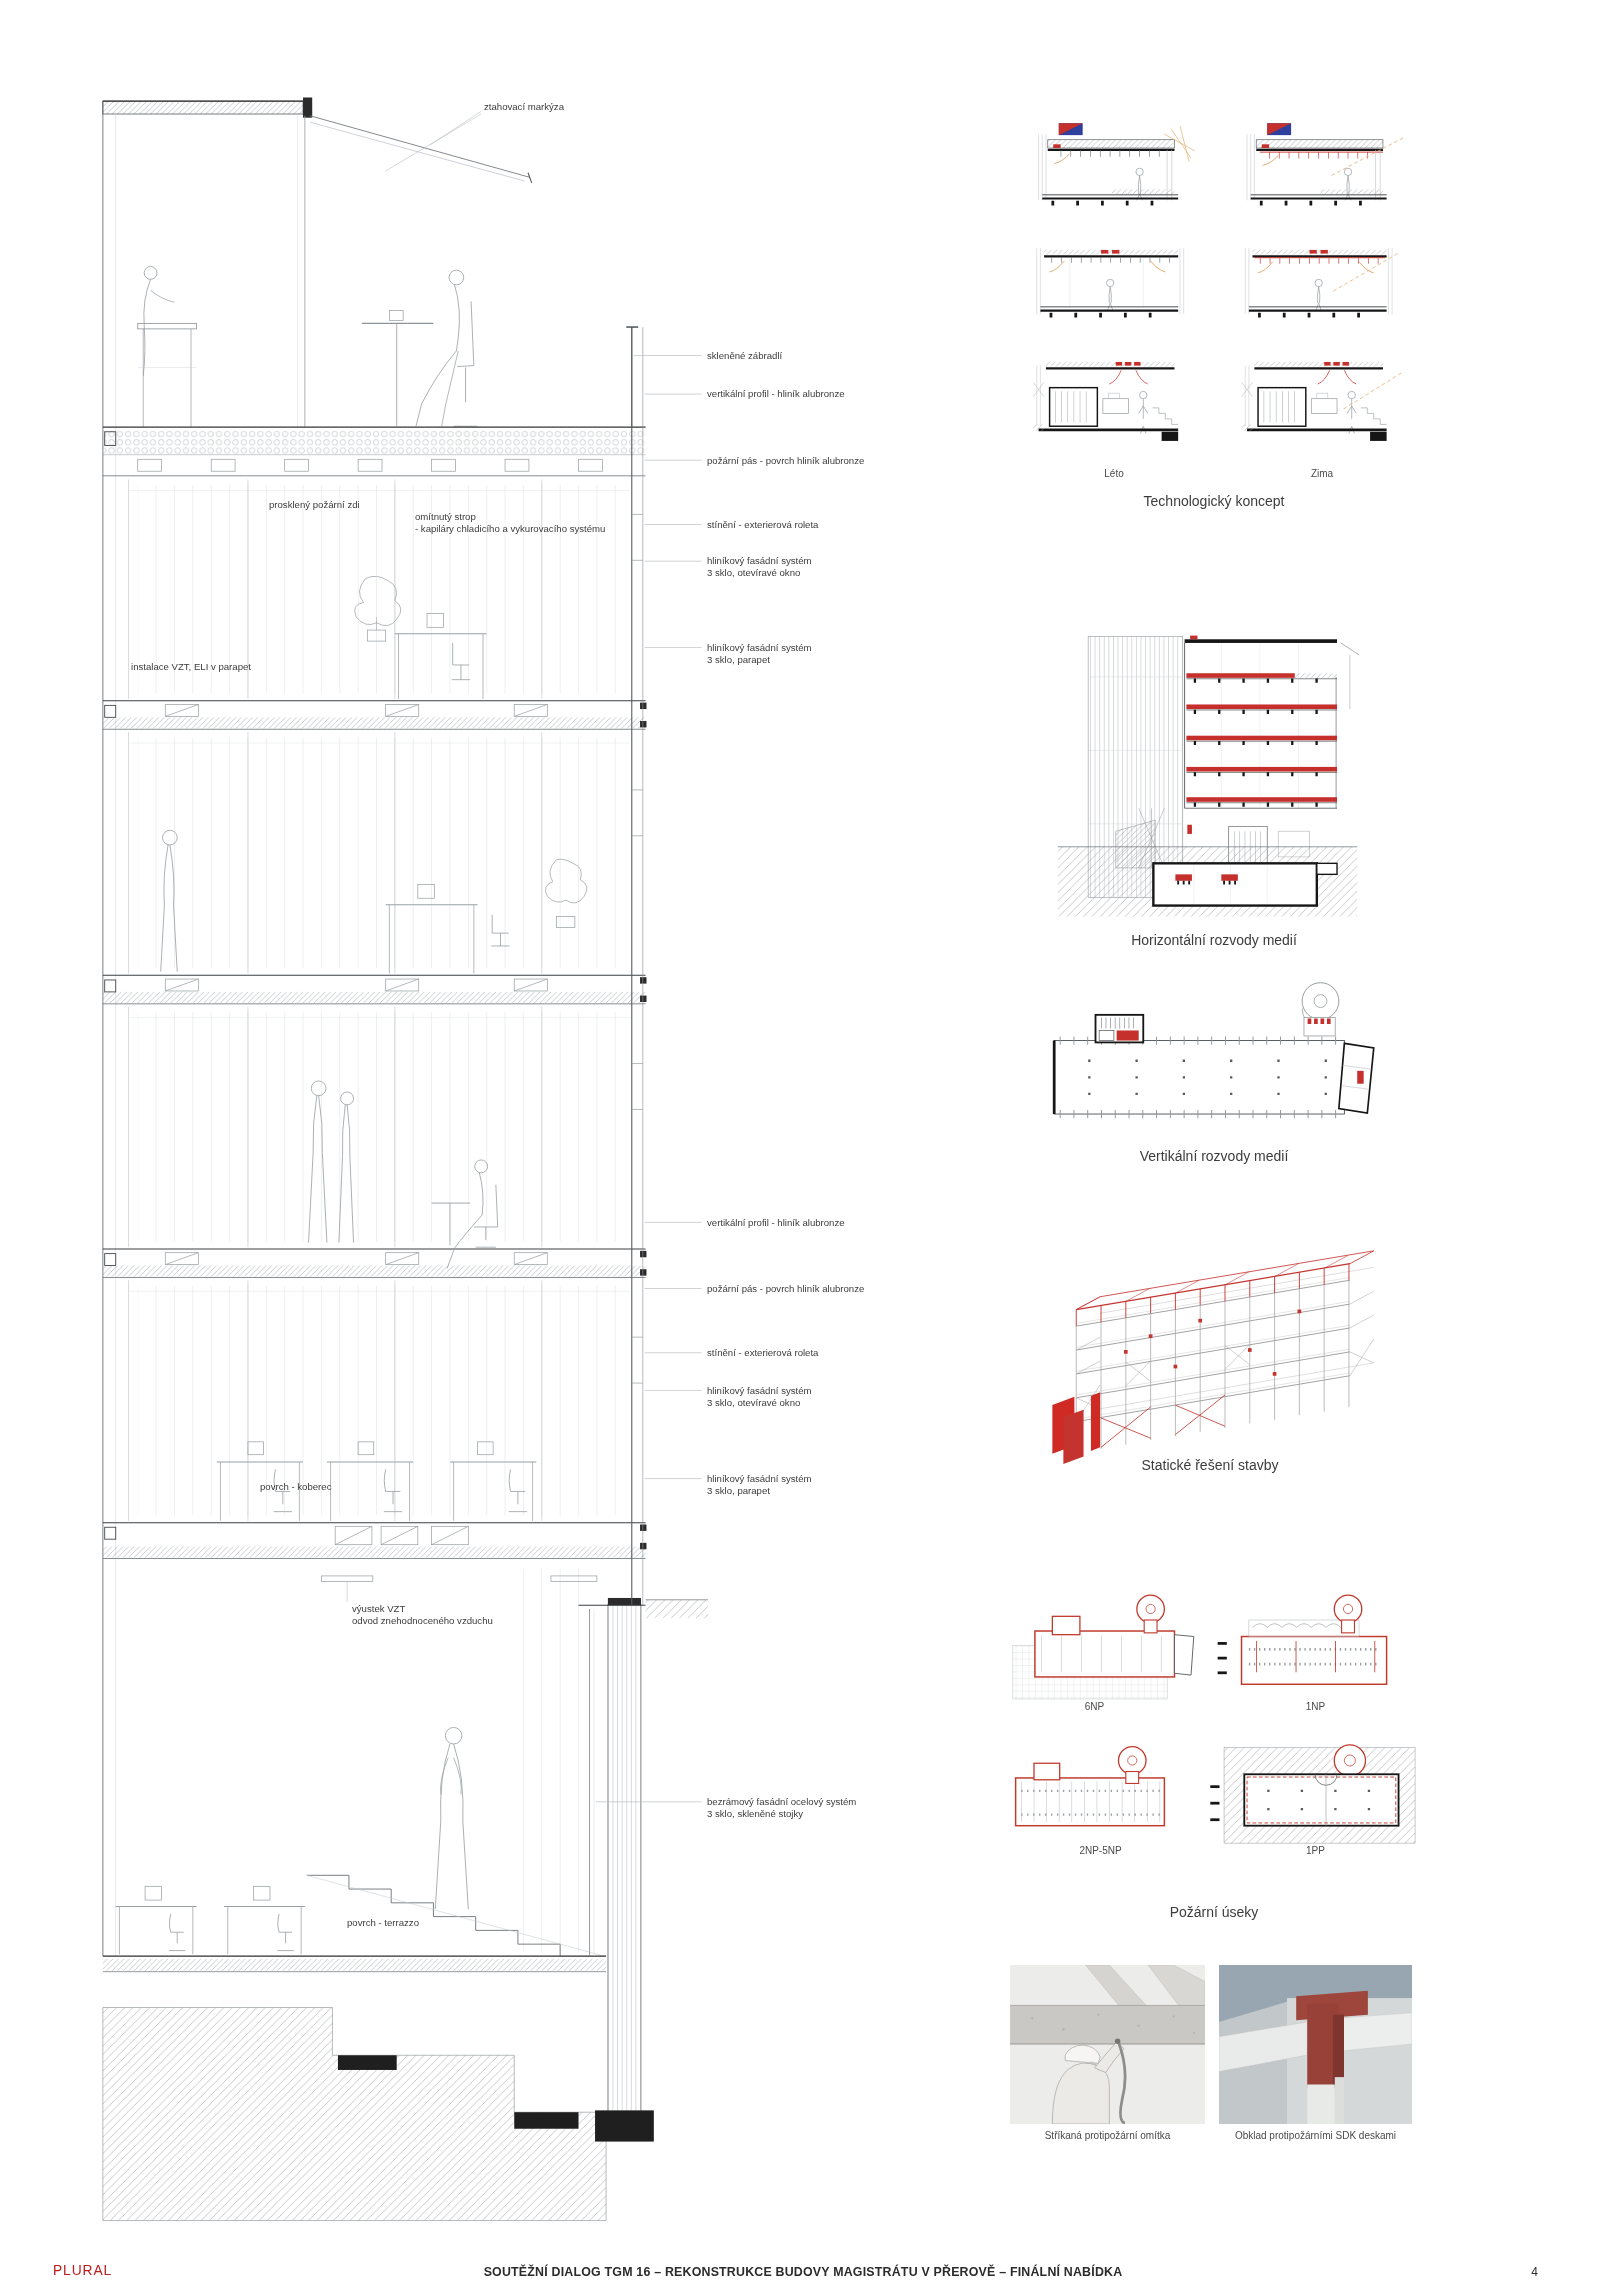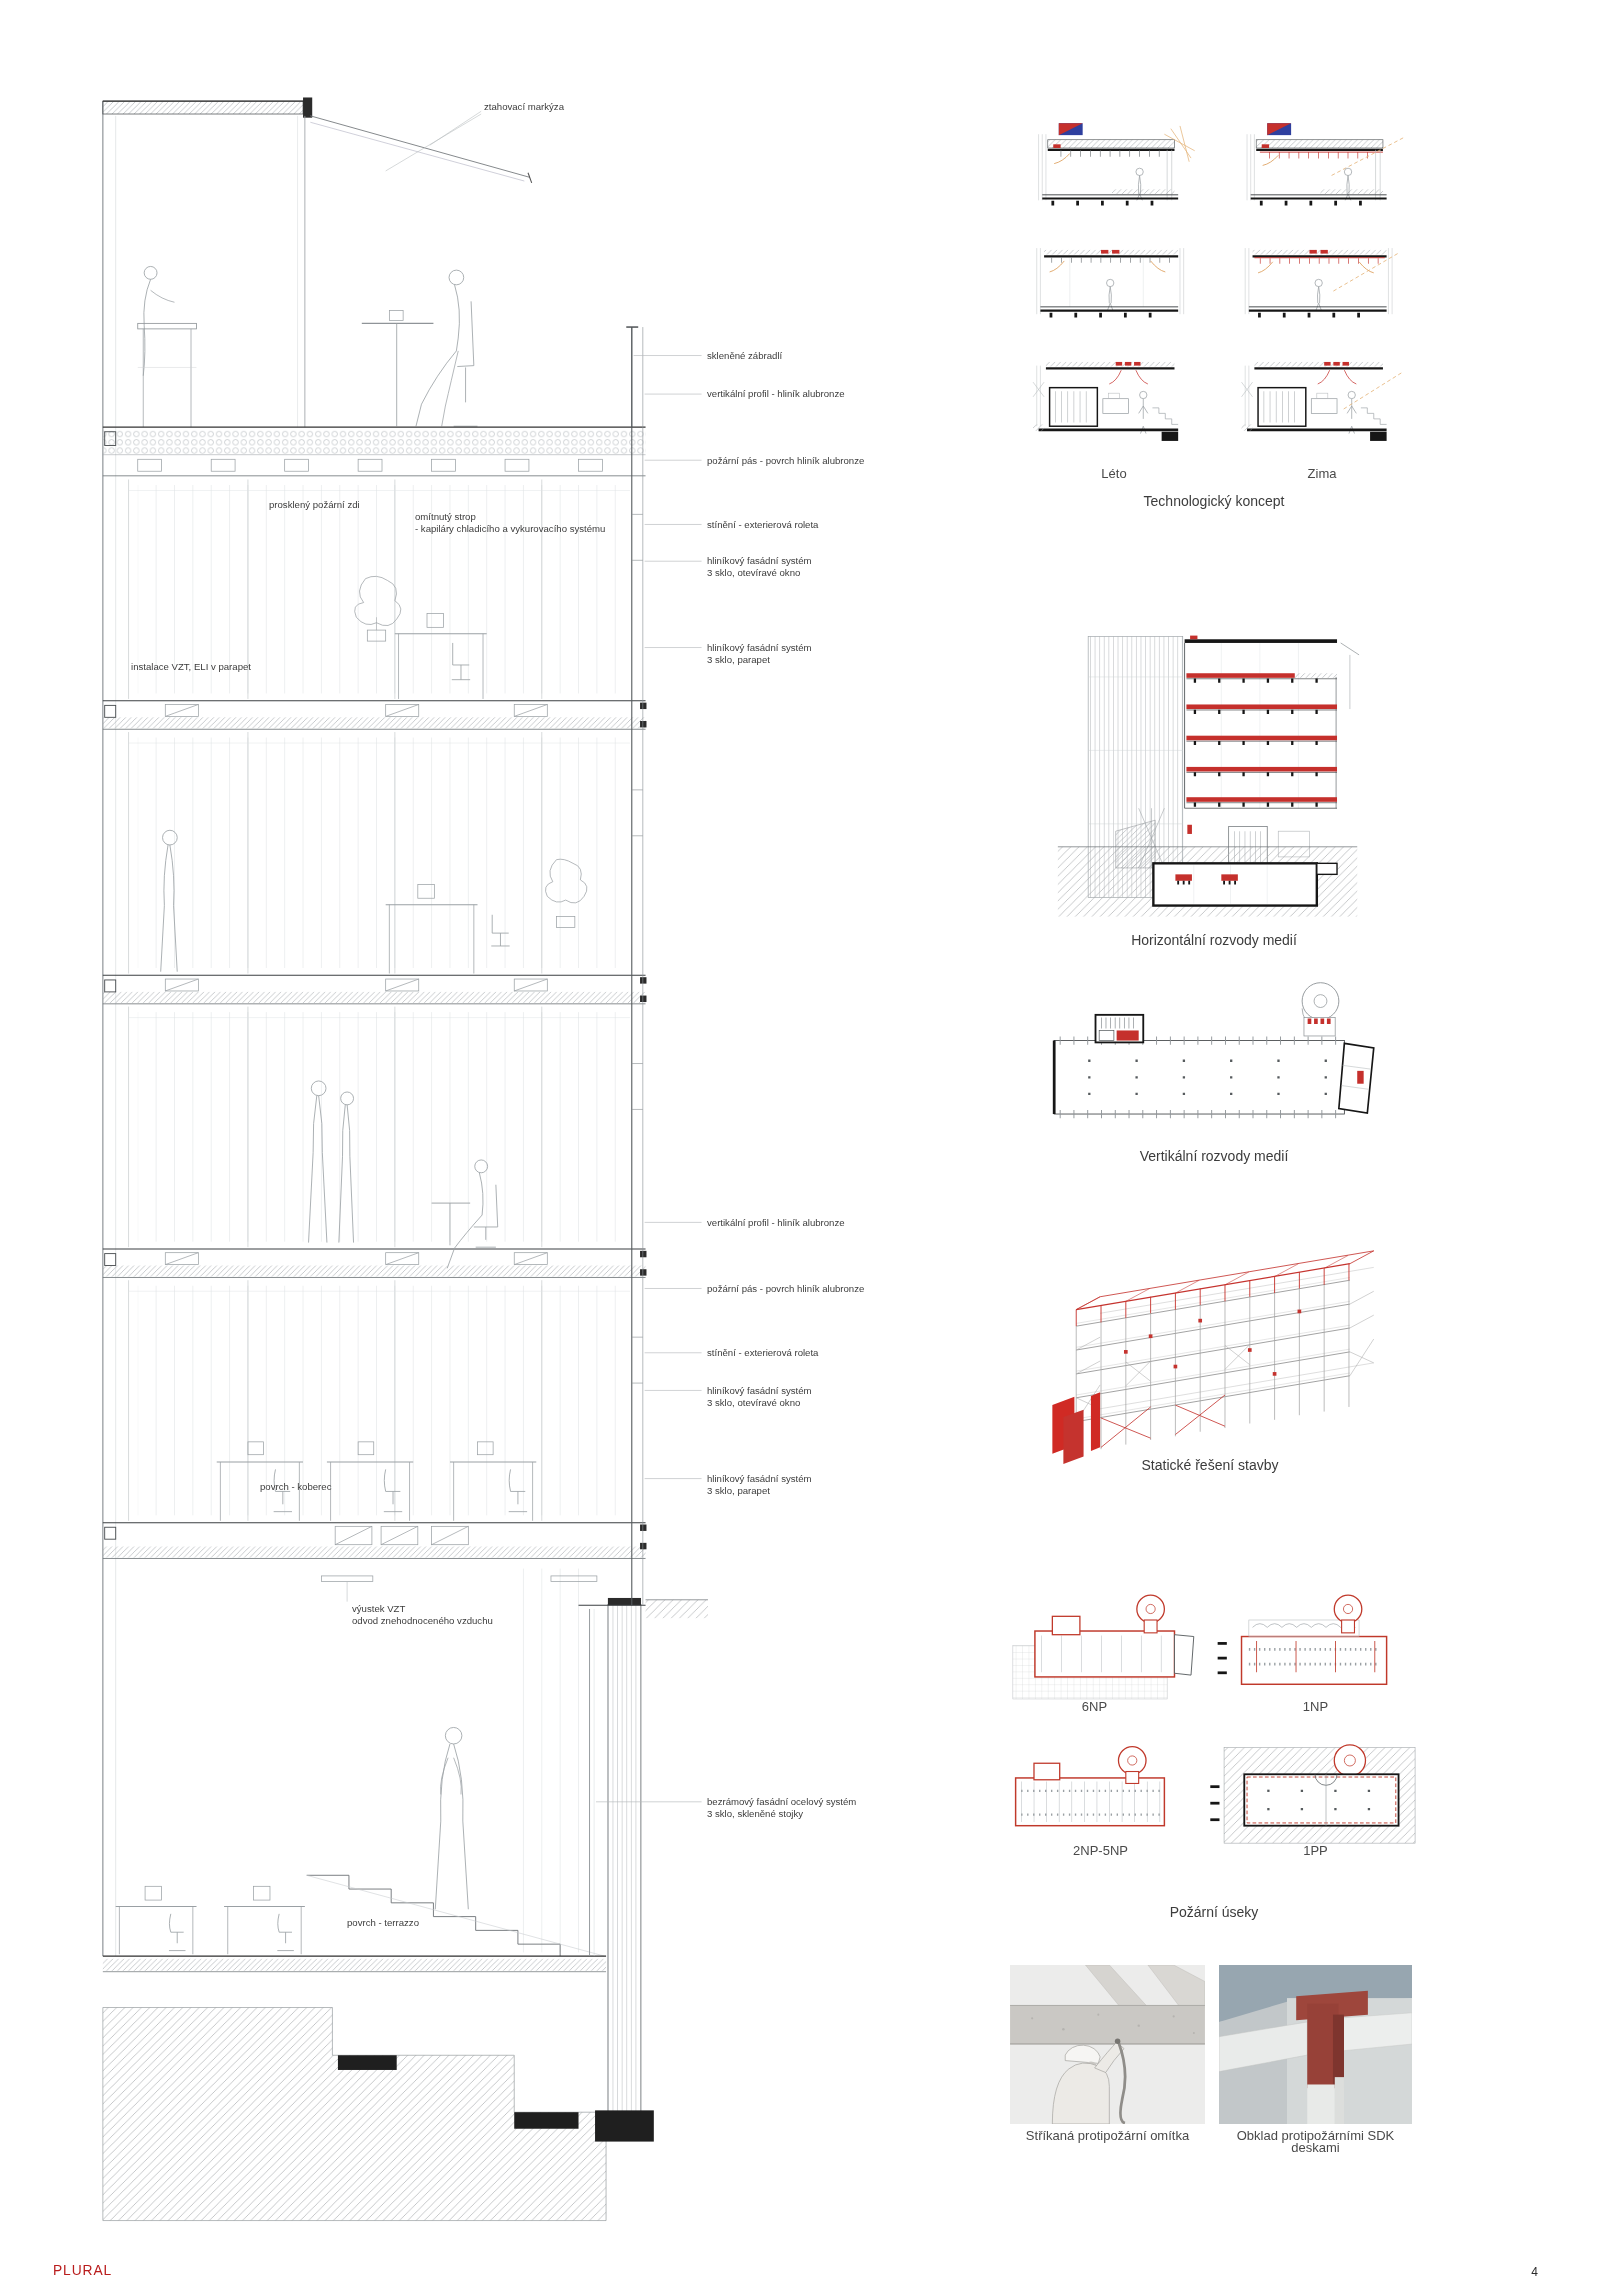--- a/index.html
+++ b/index.html
@@ -1,21 +1,21 @@
 <!DOCTYPE html>
 <html style="font-size:14.7px"><head>
 <meta charset="utf-8">
 <style>
   html,body{margin:0;padding:0;background:#f2f2f2;}
   #sheet{position:relative;width:1607px;height:2296px;background:#ffffff;overflow:hidden;
          font-family:"Liberation Sans",sans-serif;}
   #sheet svg.base{position:absolute;left:0;top:0;}
   .lbl{position:absolute;font-size:9.6px;line-height:12px;color:#3c3c3c;white-space:pre-line;}
   .cap{position:absolute;font-size:14px;line-height:12px;color:#3c3c3c;text-align:center;white-space:pre-line;}
-  .small{font-size:13px;color:#4a4a4a;}
+  .small{font-size:10px;color:#4a4a4a;}
   .photo{position:absolute;overflow:hidden;background:#e9e9e9;}
   .footer-studio{position:absolute;font-size:13.8px;letter-spacing:0.9px;color:#b91c1c;font-weight:500;}
   .footer-title{position:absolute;font-size:12.4px;font-weight:700;color:#2b2b2b;letter-spacing:0.2px;}
   .footer-page{position:absolute;font-size:12px;color:#2b2b2b;}
 </style>
 </head>
 <body>
 
 <div id="sheet">
 
@@ -635,16 +635,17 @@
     <rect x="96" y="42" width="34" height="92" fill="#974138"></rect>
     <rect x="124" y="54" width="12" height="80" fill="#7e352e"></rect>
     <rect x="96" y="130" width="30" height="43" fill="#e8eae8"></rect>
     <rect x="126" y="122" width="10" height="51" fill="#dcdedc"></rect>
   </svg>
 </div>
 <div class="cap small" style="left:1010px;top:2130px;width:195px">Stříkaná protipožární omítka</div>
 <div class="cap small" style="left:1219px;top:2130px;width:193px">Obklad protipožárními SDK deskami</div>
 
 <div class="footer-studio" style="left:53px;top:2263px">PLURAL</div>
+<div class="footer-title" style="left:275px;top:2265px;width:1056px;text-align:center">SOUTĚŽNÍ DIALOG TGM 16 – REKONSTRUKCE BUDOVY MAGISTRÁTU V PŘEROVĚ – FINÁLNÍ NABÍDKA</div>
 <div class="footer-page" style="left:1497px;top:2265px;width:41px;text-align:right">4</div>
 
 </div>
 
 
 </body></html>

